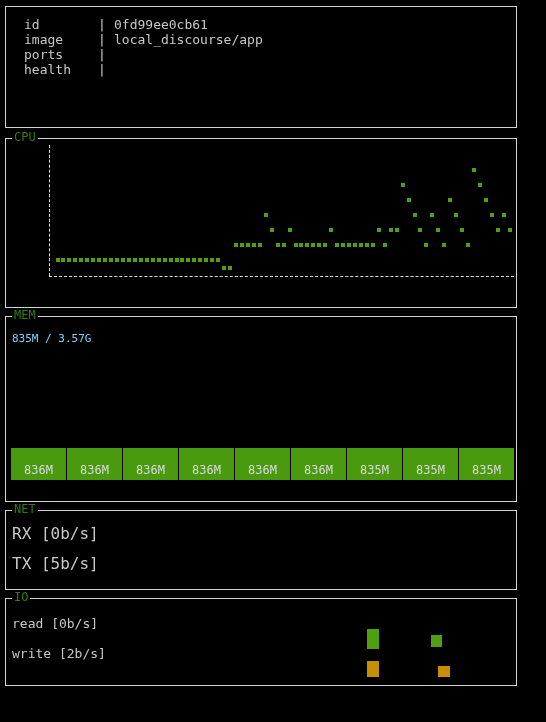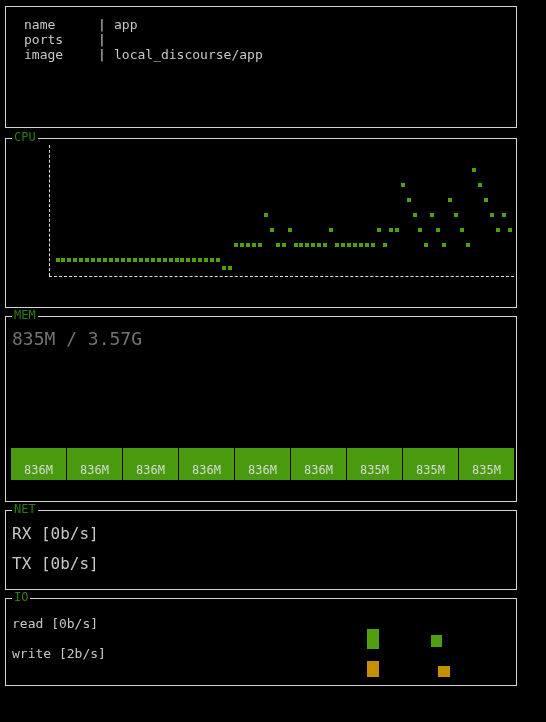--- a/index.html
+++ b/index.html
@@ -109,22 +109,22 @@
 
   
   #mem-panel {
     top: 316px;
     height: 186px;
   }
   .mem-total {
     position: absolute;
     left: 6px;
     top: 14px;
-    color: #737373;
-    font-size: 18px;
+    color: #7dd3fc;
+    font-size: 11px;
     line-height: 15px;
     white-space: pre;
   }
   .mem-bar {
     position: absolute;
     bottom: 21px;
     width: 55px;
     background: #4a9a0f;
     color: #d8d8d8;
     font-size: 12px;
@@ -173,23 +173,24 @@
   #io-write { top: 47px; }
   .io-mark {
     position: absolute;
   }
 </style>
 </head>
 <body>
 
 <div class="panel" id="info-panel">
   <div class="info-list">
-      <div class="info-row"><span class="info-key">name</span><span class="info-sep">|</span><span class="info-val">app</span></div>
+      <div class="info-row"><span class="info-key">id</span><span class="info-sep">|</span><span class="info-val">0fd99ee0cb61</span></div>
+      <div class="info-row"><span class="info-key">image</span><span class="info-sep">|</span><span class="info-val">local_discourse/app</span></div>
       <div class="info-row"><span class="info-key">ports</span><span class="info-sep">|</span><span class="info-val"></span></div>
-      <div class="info-row"><span class="info-key">image</span><span class="info-sep">|</span><span class="info-val">local_discourse/app</span></div>
+      <div class="info-row"><span class="info-key">health</span><span class="info-sep">|</span><span class="info-val"></span></div>
     </div>
 </div>
 
 <div class="panel" id="cpu-panel">
   <div class="panel-title">CPU</div>
   <div id="cpu-plot">
     <div class="cpu-axis-v"></div>
     <div class="cpu-axis-h"></div>
   <div class="cpu-ytick" style="top: 182px;">6.30</div>
       <div class="cpu-ytick" style="top: 212px;">4.20</div>
@@ -305,21 +306,21 @@
       </div>
       <div class="mem-bar" style="left: 453px; width: 55px; height: 32px; background: rgb(74, 154, 15);">
         <span>835M</span>
       </div>
     </div>
 </div>
 
 <div class="panel" id="net-panel">
   <div class="panel-title">NET</div>
   <div class="net-line" id="net-rx">RX [0b/s]</div>
-  <div class="net-line" id="net-tx">TX [0b/s]</div>
+  <div class="net-line" id="net-tx">TX [5b/s]</div>
 </div>
 
 <div class="panel" id="io-panel">
   <div class="panel-title">IO</div>
   <div class="io-line" id="io-read">read [0b/s]</div>
   <div class="io-line" id="io-write">write [2b/s]</div>
   <div id="io-marks">
       <div class="io-mark" style="left: 361px; top: 30px; width: 12px; height: 20px; background: rgb(79, 159, 16);"></div>
       <div class="io-mark" style="left: 425px; top: 36px; width: 11px; height: 12px; background: rgb(79, 159, 16);"></div>
       <div class="io-mark" style="left: 361px; top: 62px; width: 12px; height: 16px; background: rgb(199, 144, 0);"></div>

